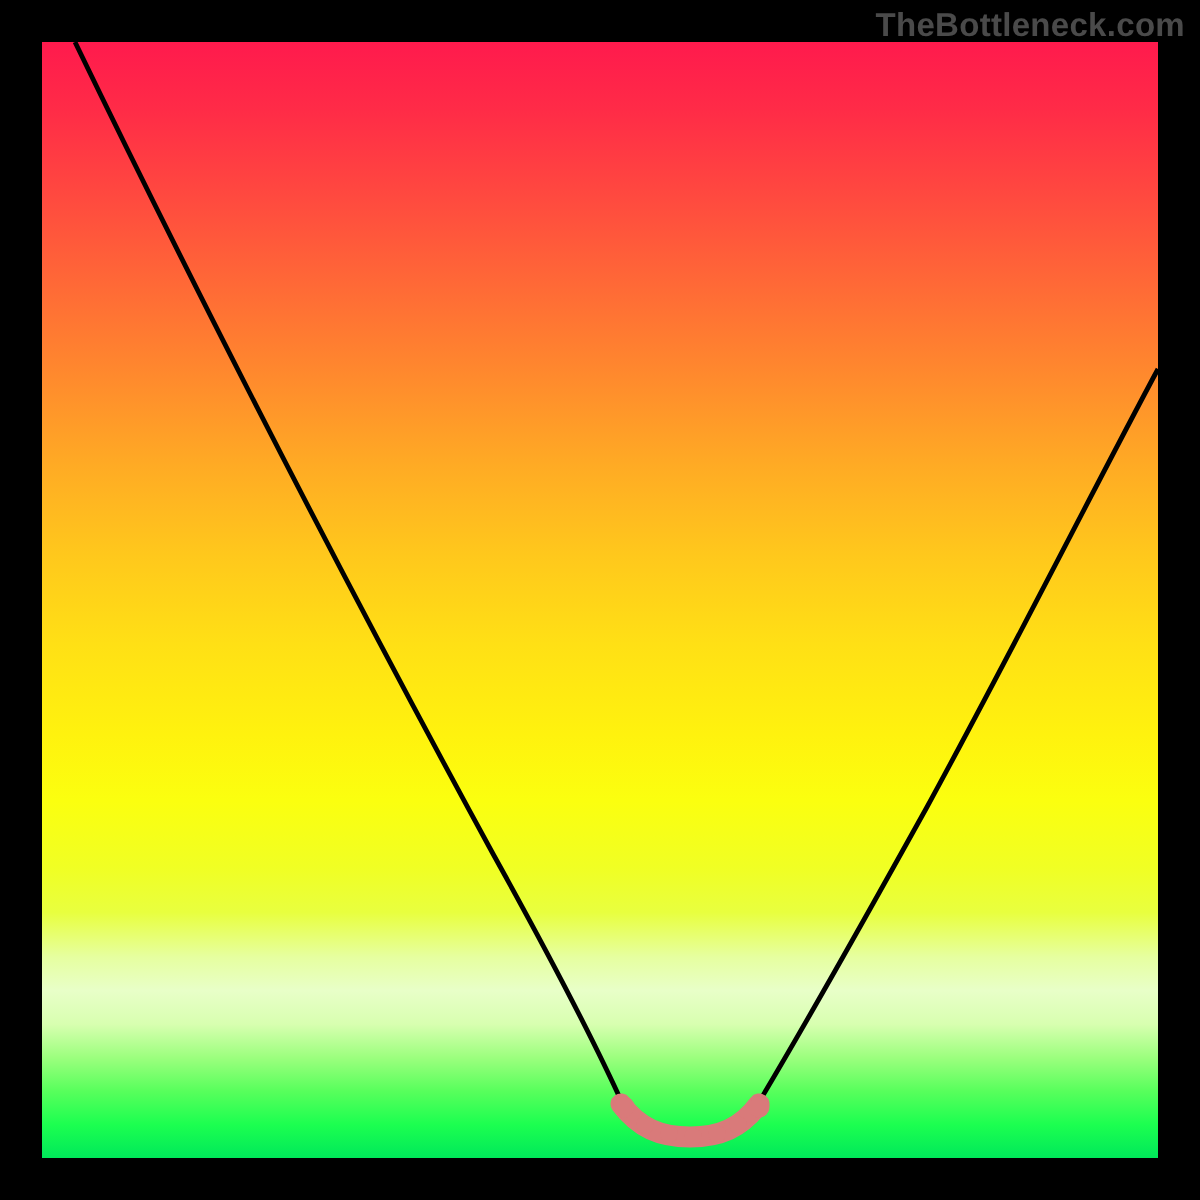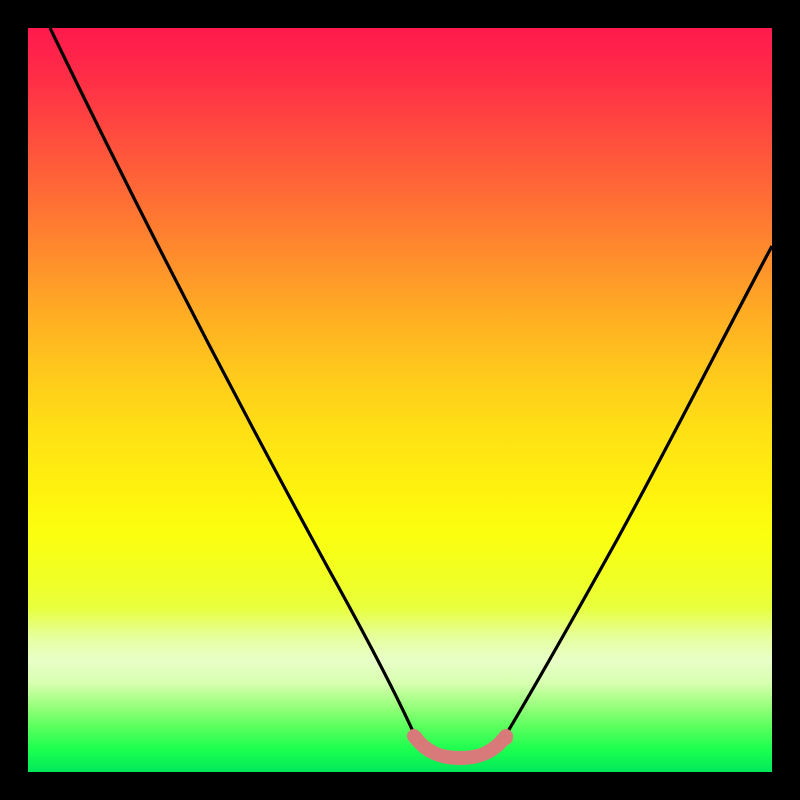--- a/index.html
+++ b/index.html
@@ -67,20 +67,21 @@
     height: 744px;
     overflow: visible;
   }
 </style>
 </head>
 <body>
 
 <div class="frame">
   <div class="plot-area"></div>
 
+  <div class="watermark">TheBottleneck.com</div>
 
   <svg class="curve" viewBox="0 0 744 744" preserveAspectRatio="none">
 
     <path d="M 22 0
              C 80 120, 180 320, 300 540
              C 340 612, 370 670, 388 710" fill="none" stroke="#000" stroke-width="3.2"></path>
 
     <path d="M 476 710
              C 500 670, 540 600, 590 510
              C 650 400, 700 300, 744 218" fill="none" stroke="#000" stroke-width="3.2"></path>

